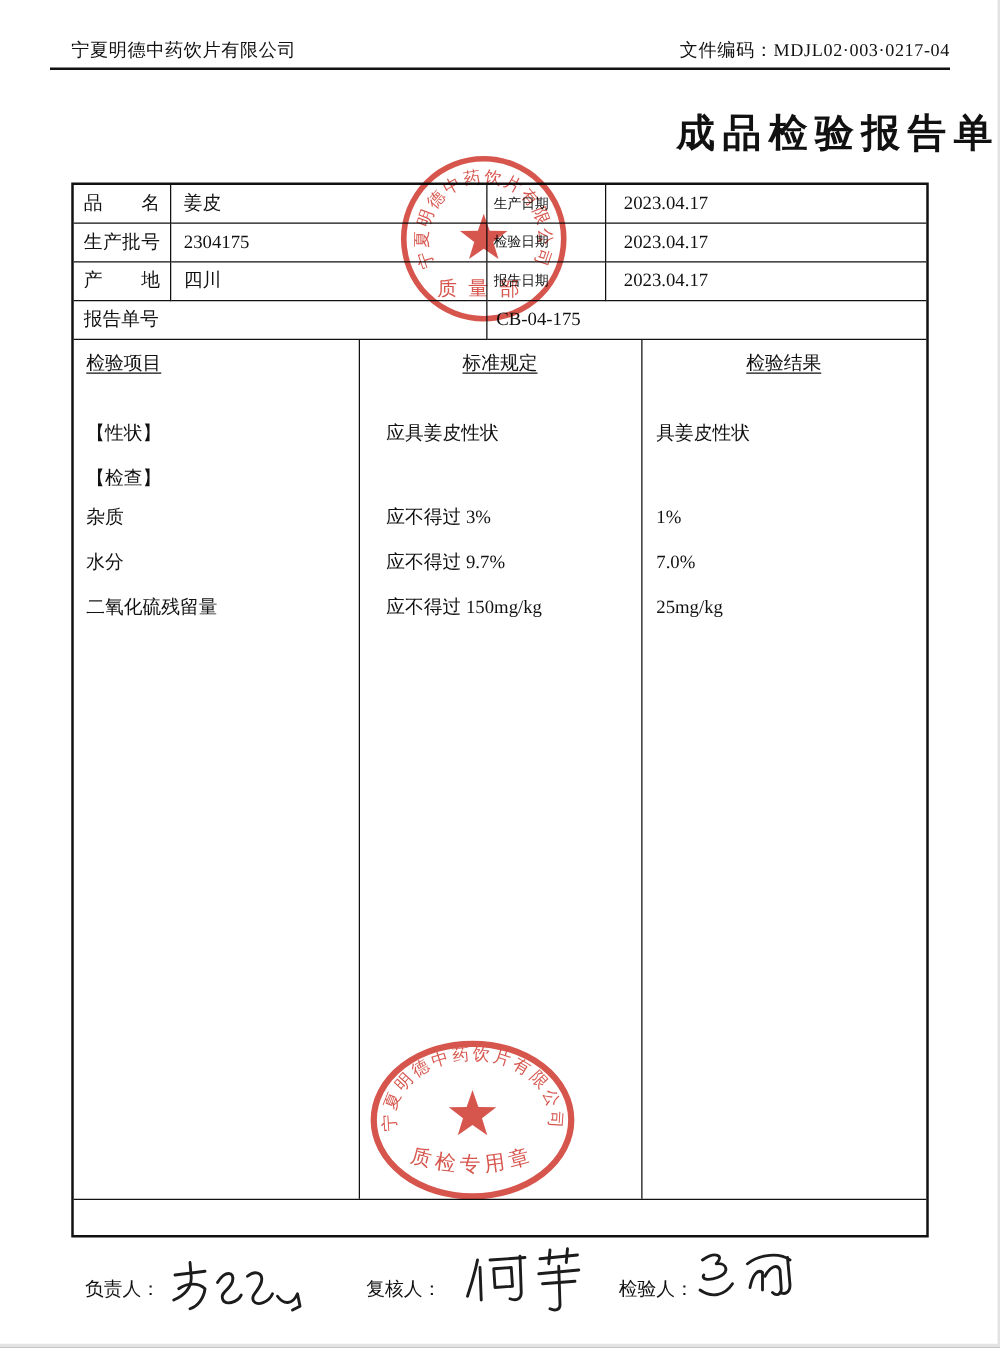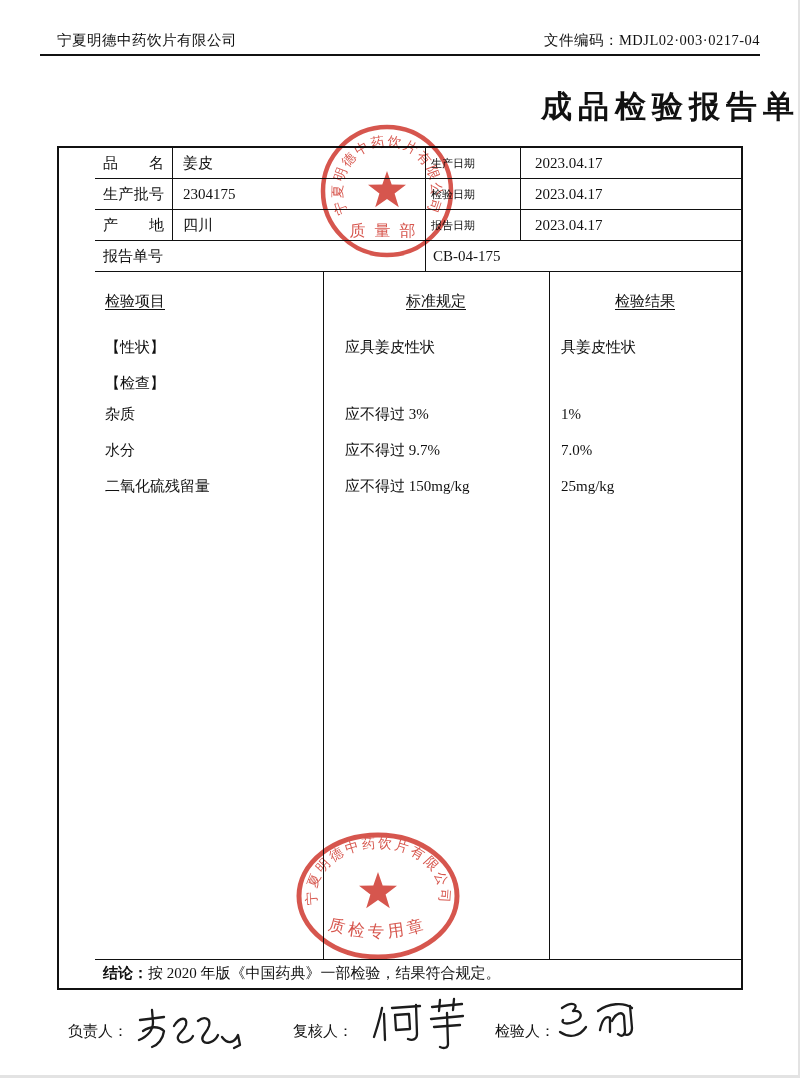--- a/index.html
+++ b/index.html
@@ -13,21 +13,21 @@
   }
   
   .doc-header-company { position:absolute; left:57px; top:31px; font-size:14.5px; letter-spacing:0.5px; }
   .doc-header-code    { position:absolute; right:40px; top:31px; font-size:14.5px; letter-spacing:0.5px; }
   .header-rule { position:absolute; left:40px; top:54px; width:720px; height:2px; background:#111; }
   
   .doc-title { position:absolute; left:0; right:0; top:86px; text-align:right;
                font-size:31px; font-weight:bold; letter-spacing:6px; }
   
   .report-table { position:absolute; left:57px; top:146px; width:686px; height:844px;
-                  border:2px solid #111; background:transparent;padding-left:36px; }
+                  border:2px solid #111; background:transparent; }
   .info-grid { display:grid; grid-template-columns:78px 253px 95px 1fr; }
   .info-grid .cell { height:31px; line-height:30px; font-size:15px;
                      border-bottom:1px solid #111; border-right:1px solid #111;
                      padding:0 8px; overflow:hidden; white-space:nowrap; }
   .info-grid .cell.last { border-right:none; }
   .info-grid .lbl { text-align:justify; text-align-last:justify; }
   .info-grid .val { padding-left:10px; }
   .info-grid .dlbl { padding-left:5px; font-size:11px; }
   .info-grid .dval { padding-left:14px; }
   .info-grid .span2a { grid-column:1 / 3; }
@@ -86,21 +86,21 @@
       <div class="cell dval last">2023.04.17</div>
 
       <div class="cell span2a">报告单号</div>
       <div class="cell span2b last">CB-04-175</div>
     </div>
 
     <div class="inspection">
       <div class="vline v1"></div>
       <div class="vline v2"></div>
 
-      <div class="insp-row insp-head" style="top:18px">
+      <div class="insp-row insp-head" style="top:8px">
         <div class="c1"><u>检验项目</u></div>
         <div class="c2"><u>标准规定</u></div>
         <div class="c3"><u>检验结果</u></div>
       </div>
 
       <div class="insp-row" style="top:64px">
         <div class="c1">【性状】</div>
         <div class="c2">应具姜皮性状</div>
         <div class="c3">具姜皮性状</div>
       </div>
@@ -119,23 +119,20 @@
         <div class="c2">应不得过 9.7%</div>
         <div class="c3">7.0%</div>
       </div>
       <div class="insp-row" style="top:203px">
         <div class="c1">二氧化硫残留量</div>
         <div class="c2">应不得过 150mg/kg</div>
         <div class="c3">25mg/kg</div>
       </div>
     </div>
 
-    <div class="conclusion">
-      <b>结论：</b><span>按 2020 年版《中国药典》一部检验，结果符合规定。</span>
-    </div>
   </div>
 
   <div class="sig-label s1">负责人：</div>
   <div class="sig-label s2">复核人：</div>
   <div class="sig-label s3">检验人：</div>
 
   <svg class="sig-svg" style="left:130px; top:1004px;" width="120" height="52" viewBox="0 0 120 52">
     <path d="M10,16 L34,13"></path>
     <path d="M22,6 L23,18 C23,28 16,33 9,36"></path>
     <path d="M13,27 C20,22 29,22 34,27 C33,35 28,41 22,43"></path>

